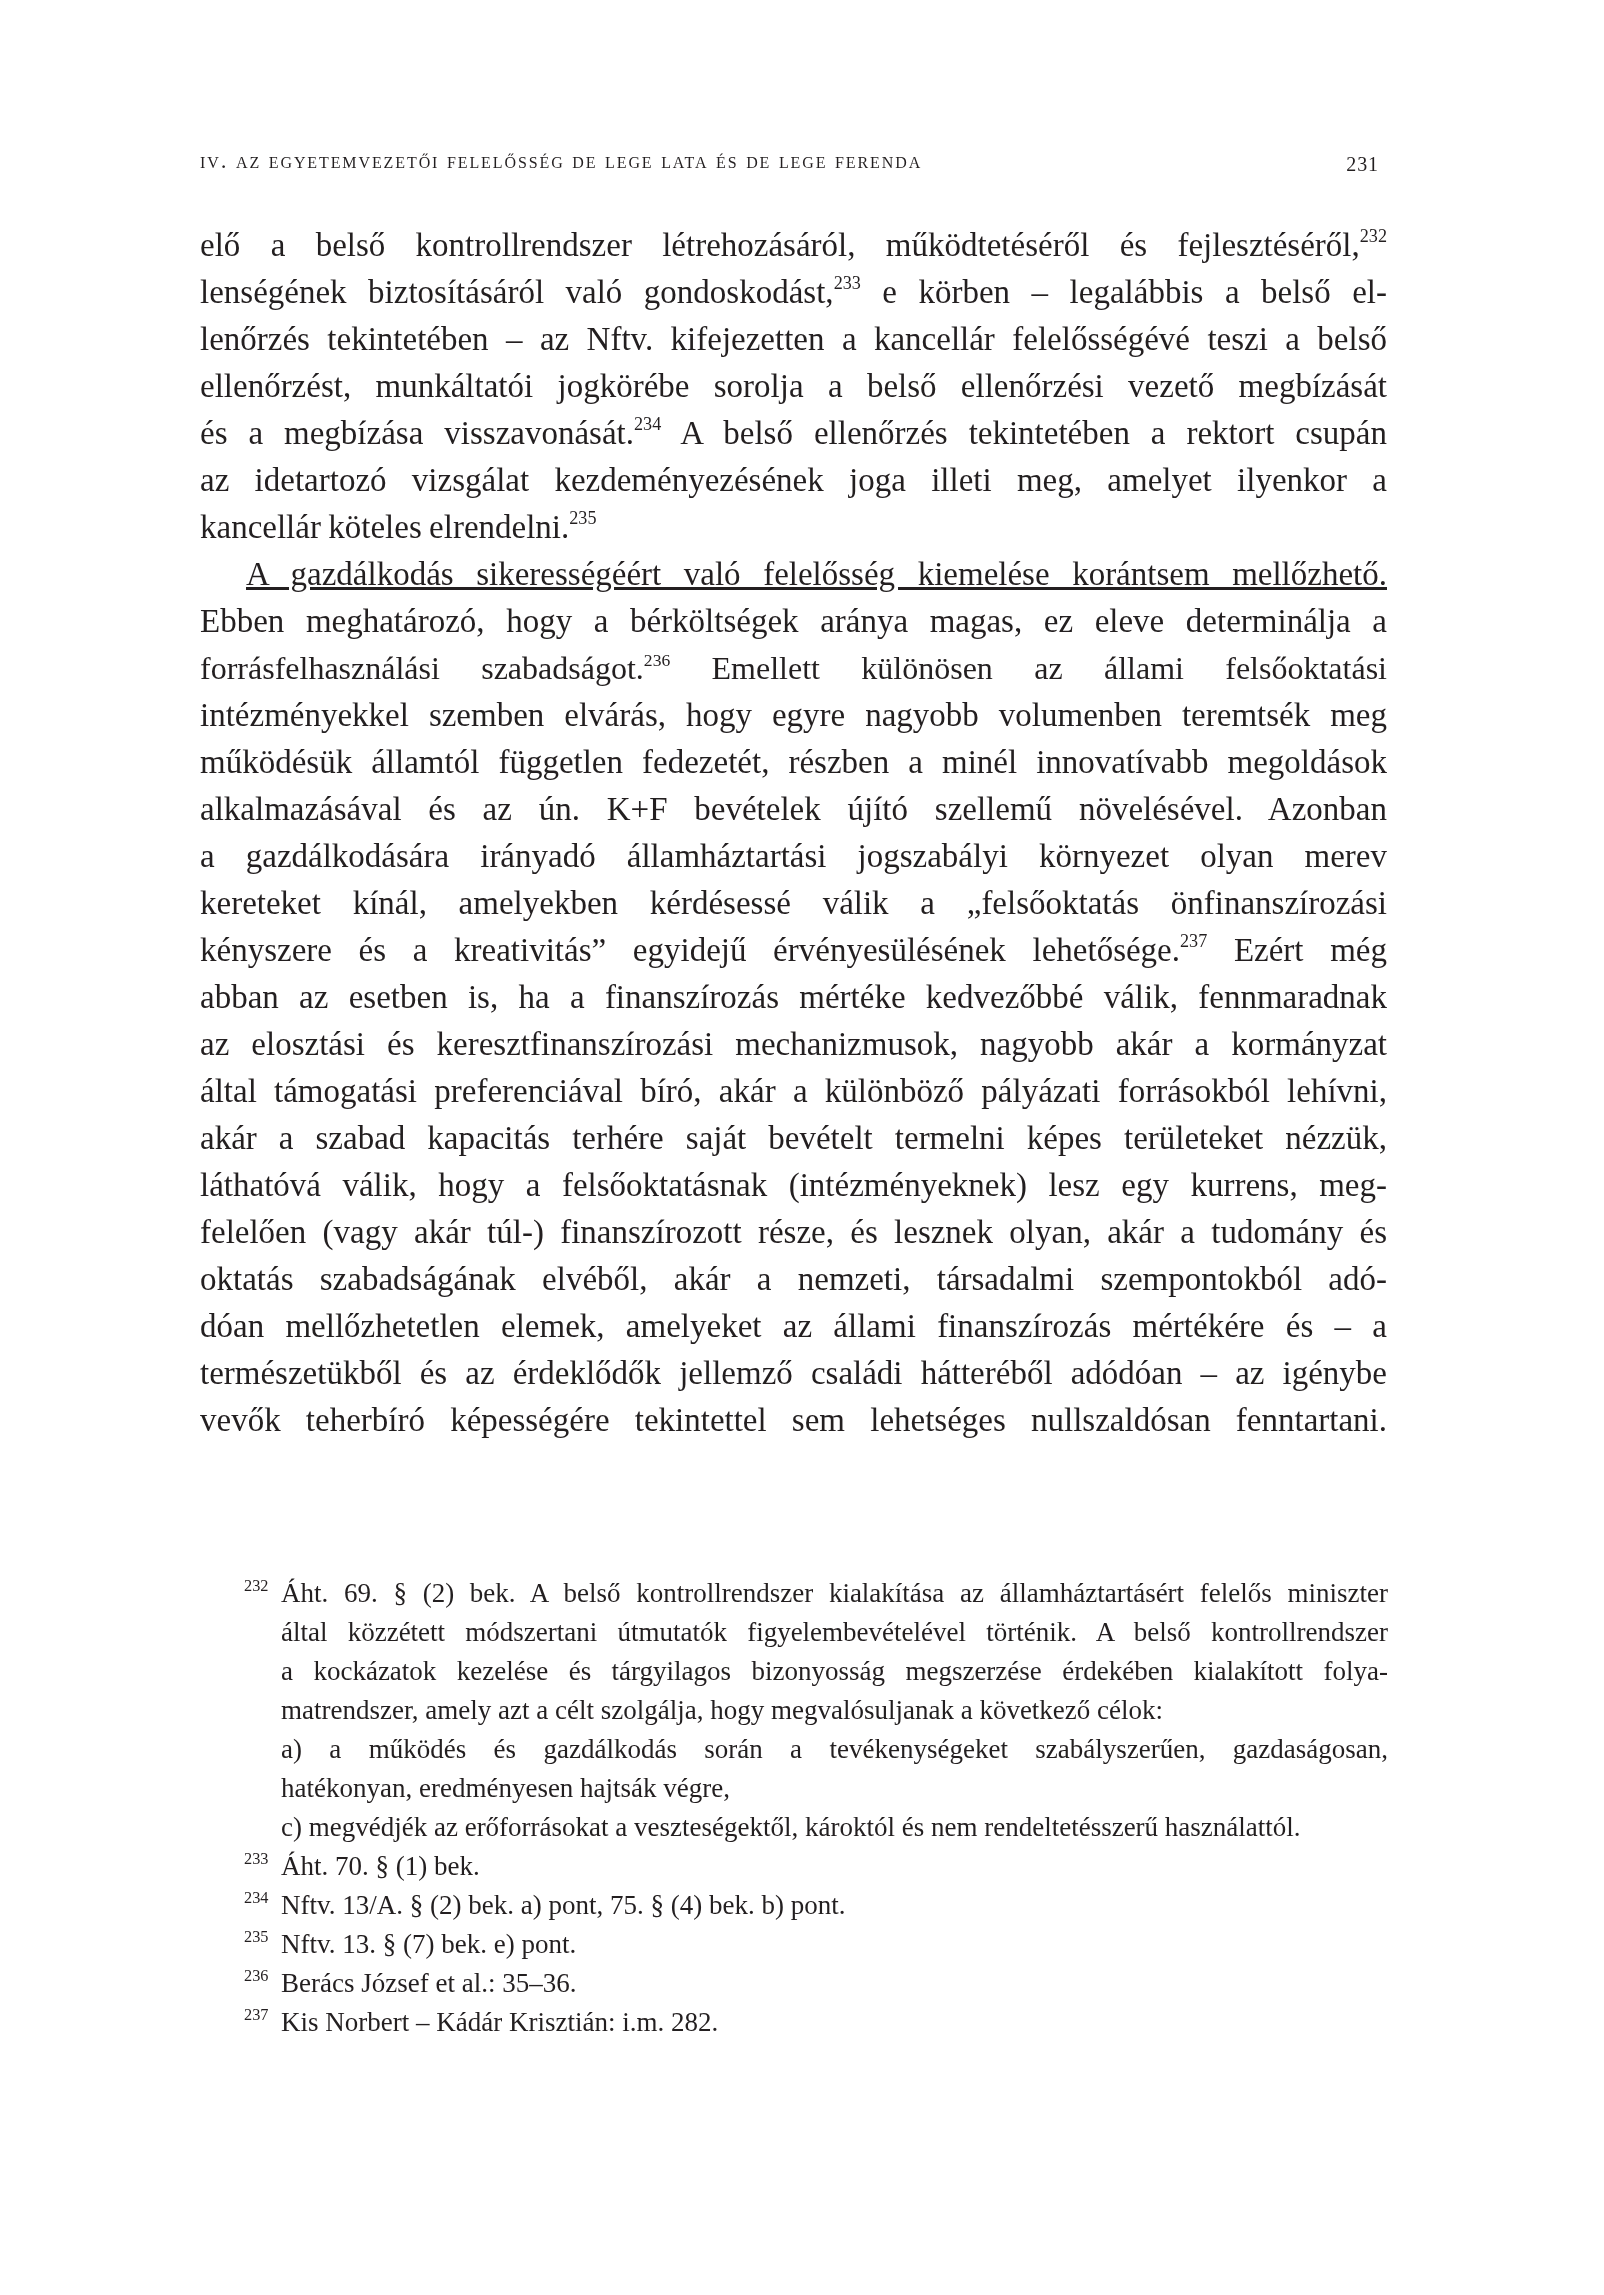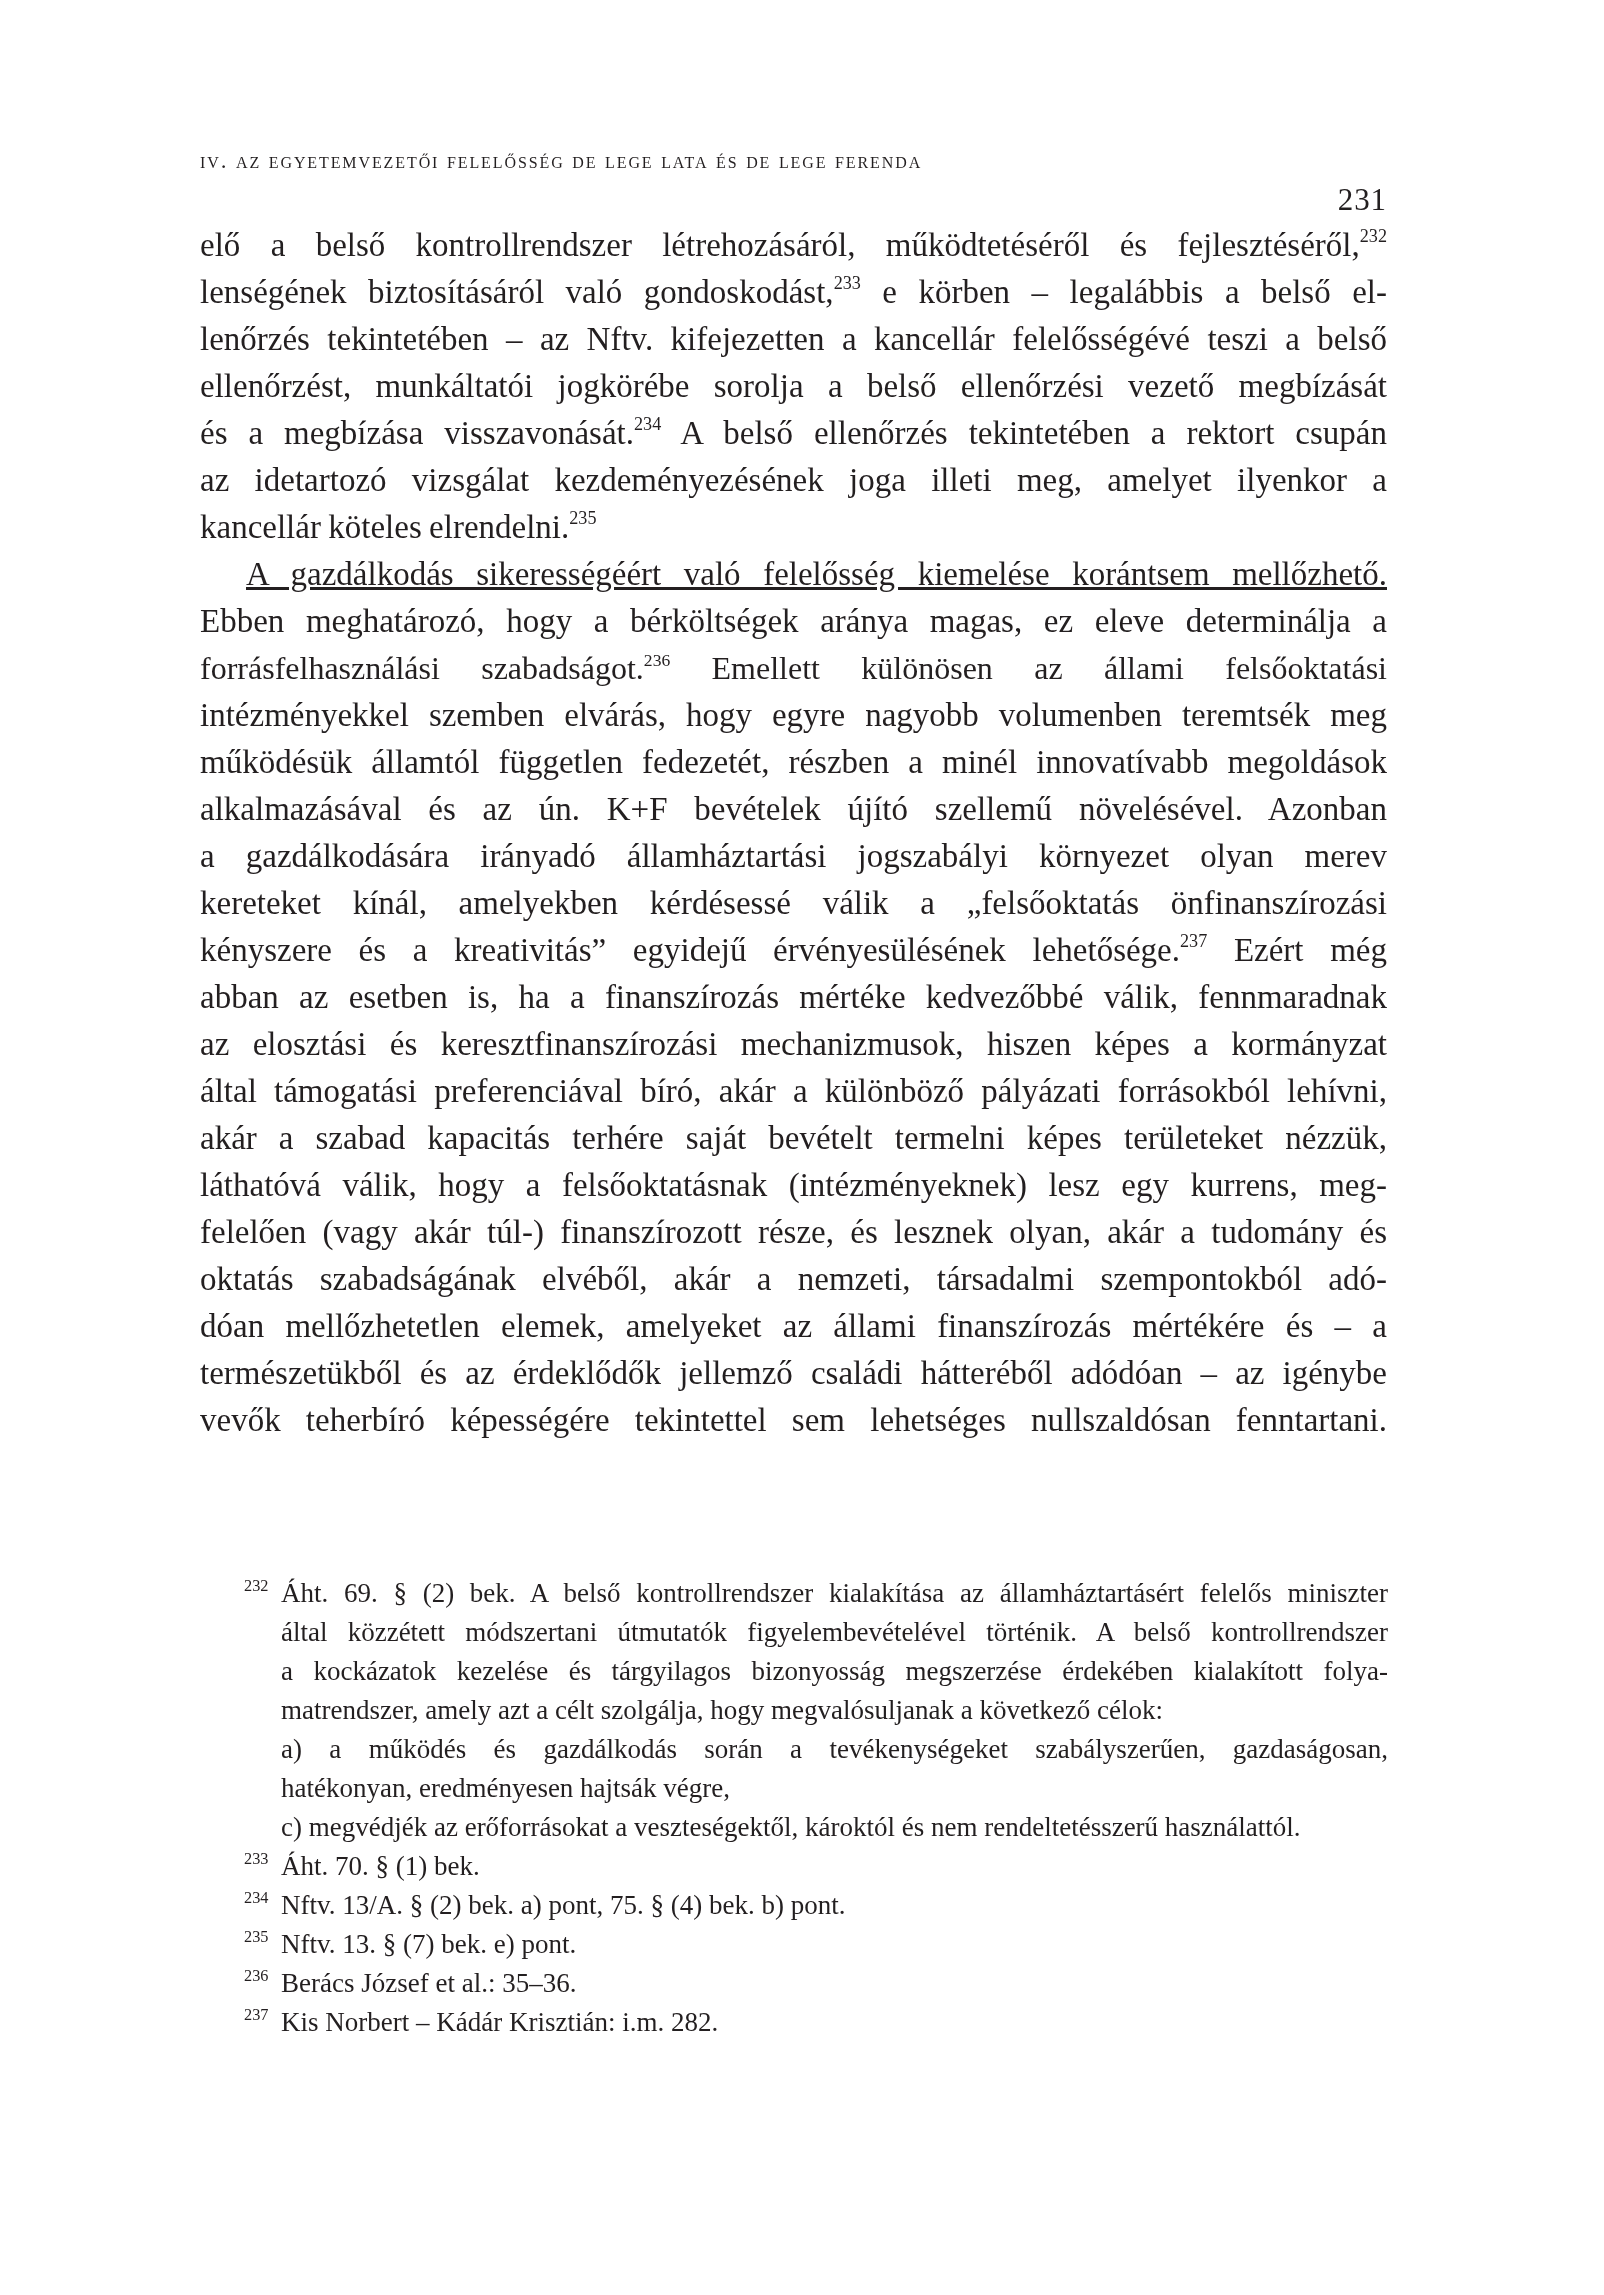--- a/index.html
+++ b/index.html
@@ -1,19 +1,19 @@
 <!DOCTYPE html>
 <html style="font-size:13.8px"><head>
 <meta charset="utf-8">
 <style>
   html, body { margin: 0; padding: 0; background: #ffffff; }
   body { width: 1605px; height: 2295px; position: relative; overflow: hidden; color: #231f20; font-family: "Liberation Serif", "DejaVu Serif", serif; }
   .running-head { position: absolute; left: 200px; top: 144px; width: 1187px; height: 34px; text-decoration: underline; }
   .running-head .title { position: absolute; left: 0; top: 0; font-size: 23px; letter-spacing: 1.9px; font-variant: small-caps; text-transform: lowercase; white-space: nowrap; line-height: 34px; }
-  .running-head .pageno { position: absolute; right: 0; top: 3.4px; font-size: 31px; line-height: 34px; font-variant: oldstyle-nums; letter-spacing: 0.9px; margin-top: 36px; }
+  .running-head .pageno { position: absolute; right: 8px; top: 3.4px; font-size: 20px; line-height: 34px; font-variant: oldstyle-nums; letter-spacing: 0.9px; }
   .body-text { position: absolute; left: 200px; top: 222px; width: 1187px; }
   .line { display: block; height: 47px; line-height: 47px; font-size: 33px; white-space: nowrap; text-align: justify; text-align-last: justify; word-spacing: -0.9px; }
   .line.last { text-align: left; text-align-last: left; }
   .line.indent { padding-left: 46px; text-decoration: underline; }
   sup { font-size: 0.55em; line-height: 0; vertical-align: 0; position: relative; top: -0.75em; }
   .footnotes { position: absolute; left: 244px; top: 1574px; width: 1144px; }
   .fn-line { display: block; height: 39px; line-height: 39px; font-size: 27px; white-space: nowrap; position: relative; padding-left: 37px; text-align: justify; text-align-last: justify; }
   .fn-line.last { text-align: left; text-align-last: left; }
   .fn-num { position: absolute; left: 0; top: -7.7px; font-size: 16.3px; }
 </style>
@@ -39,21 +39,21 @@
     <span class="line indent">A gazdálkodás sikerességéért való felelősség kiemelése korántsem mellőzhető.</span>
     <span class="line">Ebben meghatározó, hogy a bérköltségek aránya magas, ez eleve determinálja a</span>
     <span class="line" style="font-size: 32px;"><span>forrásfelhasználási szabadságot.</span><sup>236</sup><span> Emellett különösen az állami felsőoktatási</span></span>
     <span class="line">intézményekkel szemben elvárás, hogy egyre nagyobb volumenben teremtsék meg</span>
     <span class="line">működésük államtól független fedezetét, részben a minél innovatívabb megoldások</span>
     <span class="line">alkalmazásával és az ún. K+F bevételek újító szellemű növelésével. Azonban</span>
     <span class="line">a gazdálkodására irányadó államháztartási jogszabályi környezet olyan merev</span>
     <span class="line">kereteket kínál, amelyekben kérdésessé válik a „felsőoktatás önfinanszírozási</span>
     <span class="line"><span>kényszere és a kreativitás” egyidejű érvényesülésének lehetősége.</span><sup>237</sup><span> Ezért még</span></span>
     <span class="line">abban az esetben is, ha a finanszírozás mértéke kedvezőbbé válik, fennmaradnak</span>
-    <span class="line">az elosztási és keresztfinanszírozási mechanizmusok, hiszen képes a kormányzat</span>
+    <span class="line">az elosztási és keresztfinanszírozási mechanizmusok, nagyobb akár a kormányzat</span>
     <span class="line">által támogatási preferenciával bíró, akár a különböző pályázati forrásokból lehívni,</span>
     <span class="line">akár a szabad kapacitás terhére saját bevételt termelni képes területeket nézzük,</span>
     <span class="line">láthatóvá válik, hogy a felsőoktatásnak (intézményeknek) lesz egy kurrens, meg-</span>
     <span class="line">felelően (vagy akár túl-) finanszírozott része, és lesznek olyan, akár a tudomány és</span>
     <span class="line">oktatás szabadságának elvéből, akár a nemzeti, társadalmi szempontokból adó-</span>
     <span class="line">dóan mellőzhetetlen elemek, amelyeket az állami finanszírozás mértékére és – a</span>
     <span class="line">természetükből és az érdeklődők jellemző családi hátteréből adódóan – az igénybe</span>
     <span class="line">vevők teherbíró képességére tekintettel sem lehetséges nullszaldósan fenntartani.</span>
   </div>
 </div>

